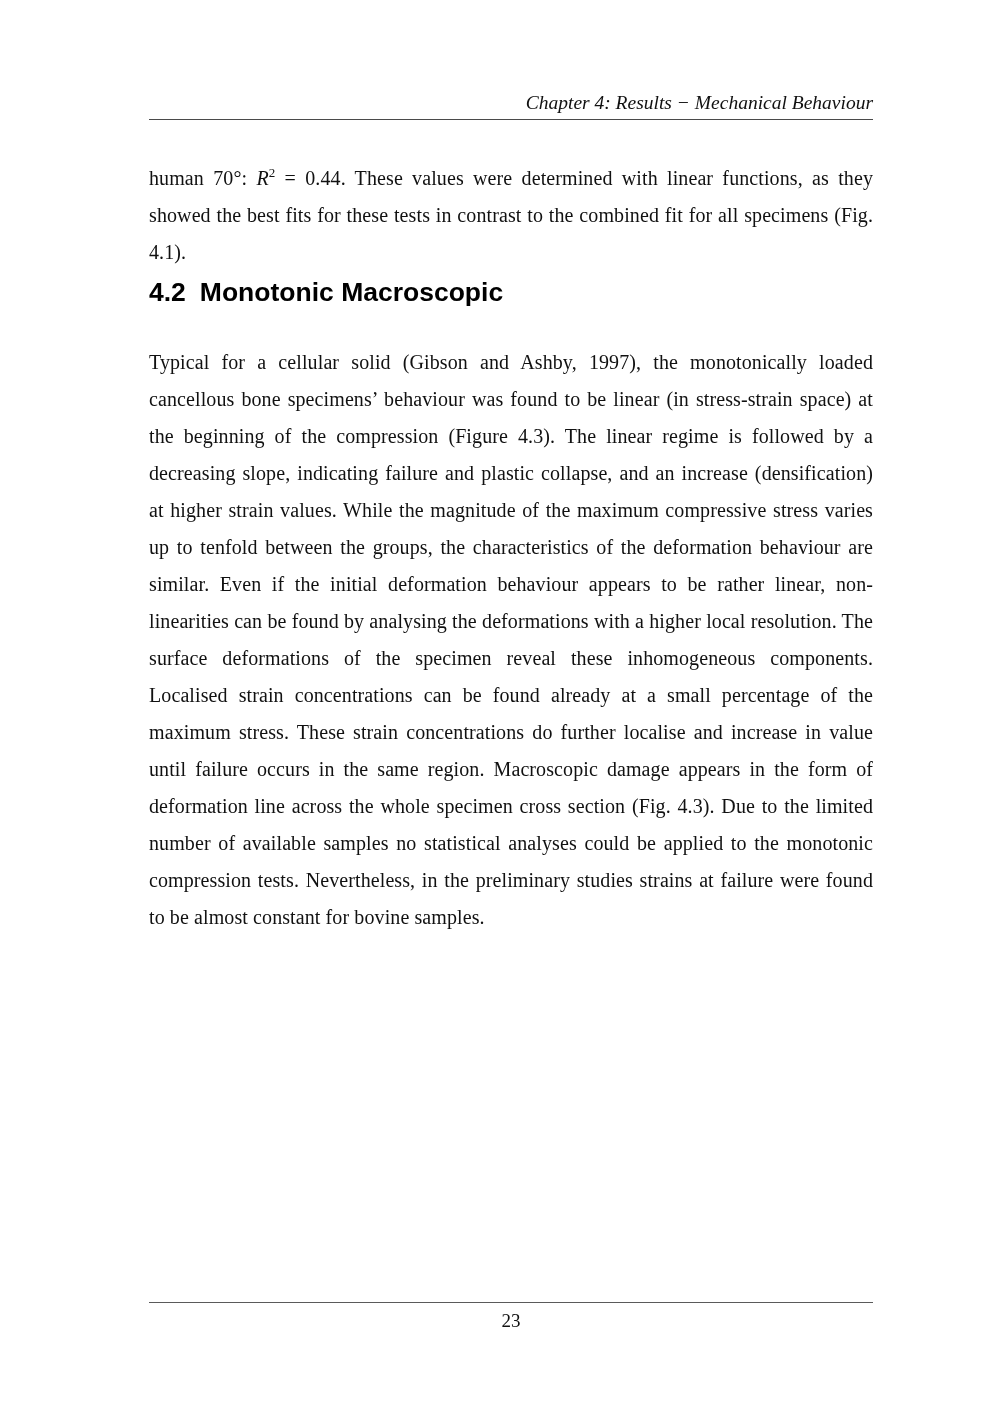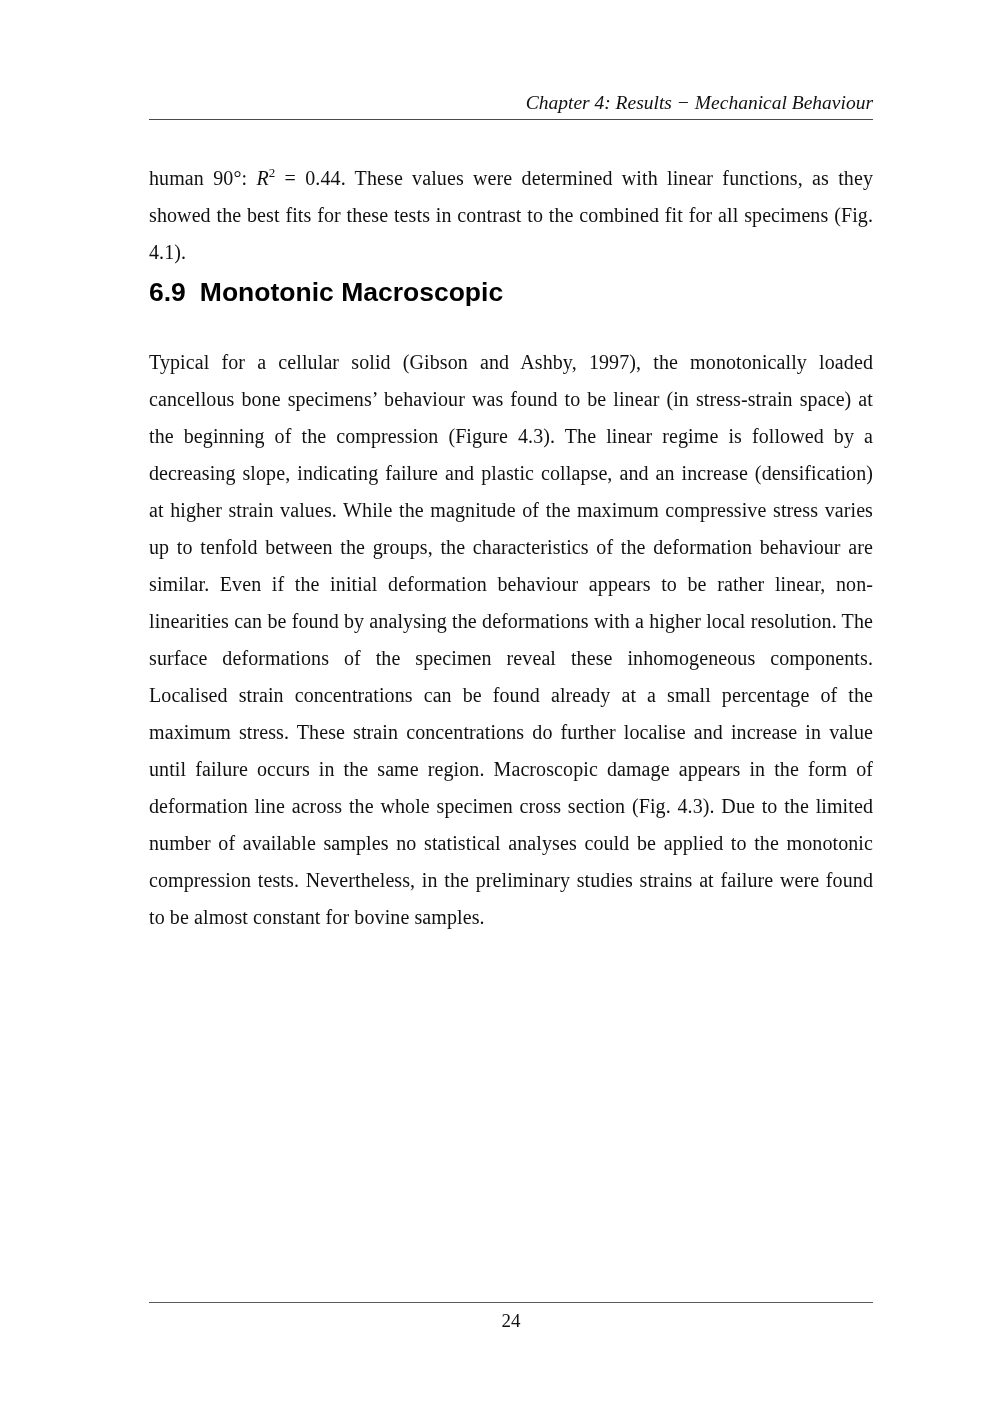--- a/index.html
+++ b/index.html
@@ -78,25 +78,25 @@
 </head>
 <body>
 
 <div class="page">
 
   <div class="content-col header-block">
     <div class="running-head">Chapter 4:  Results − Mechanical Behaviour</div>
     <hr class="header-rule">
   </div>
 
-  <p class="content-col para intro-para"><span>human 90°: </span><span class="math-var">R</span><sup class="math-sup">2</sup><span> = 0.44. These values were determined with linear functions, as they showed the best fits for these tests in contrast to the combined fit for all specimens (Fig. 4.1).</span></p>
+  <p class="content-col para intro-para"><span>human 70°: </span><span class="math-var">R</span><sup class="math-sup">2</sup><span> = 0.44. These values were determined with linear functions, as they showed the best fits for these tests in contrast to the combined fit for all specimens (Fig. 4.1).</span></p>
 
-  <h1 class="content-col section-heading"><span class="sec-num">6.9</span><span class="sec-title">Monotonic Macroscopic</span></h1>
+  <h1 class="content-col section-heading"><span class="sec-num">4.2</span><span class="sec-title">Monotonic Macroscopic</span></h1>
 
   <p class="content-col para body-para">Typical for a cellular solid (Gibson and Ashby, 1997), the monotonically loaded cancellous bone specimens’ behaviour was found to be linear (in stress-strain space) at the beginning of the compression (Figure 4.3). The linear regime is followed by a decreasing slope, indicating failure and plastic collapse, and an increase (densification) at higher strain values. While the magnitude of the maximum compressive stress varies up to tenfold between the groups, the characteristics of the deformation behaviour are similar. Even if the initial deformation behaviour appears to be rather linear, non-linearities can be found by analysing the deformations with a higher local resolution. The surface deformations of the specimen reveal these inhomogeneous components. Localised strain concentrations can be found already at a small percentage of the maximum stress. These strain concentrations do further localise and increase in value until failure occurs in the same region. Macroscopic damage appears in the form of deformation line across the whole specimen cross section (Fig. 4.3). Due to the limited number of available samples no statistical analyses could be applied to the monotonic compression tests. Nevertheless, in the preliminary studies strains at failure were found to be almost constant for bovine samples.</p>
 
   <div class="content-col footer-rule-wrap">
     <hr class="footer-rule">
   </div>
 
-  <div class="content-col page-number">24</div>
+  <div class="content-col page-number">23</div>
 
 </div>
 
 </body></html>

